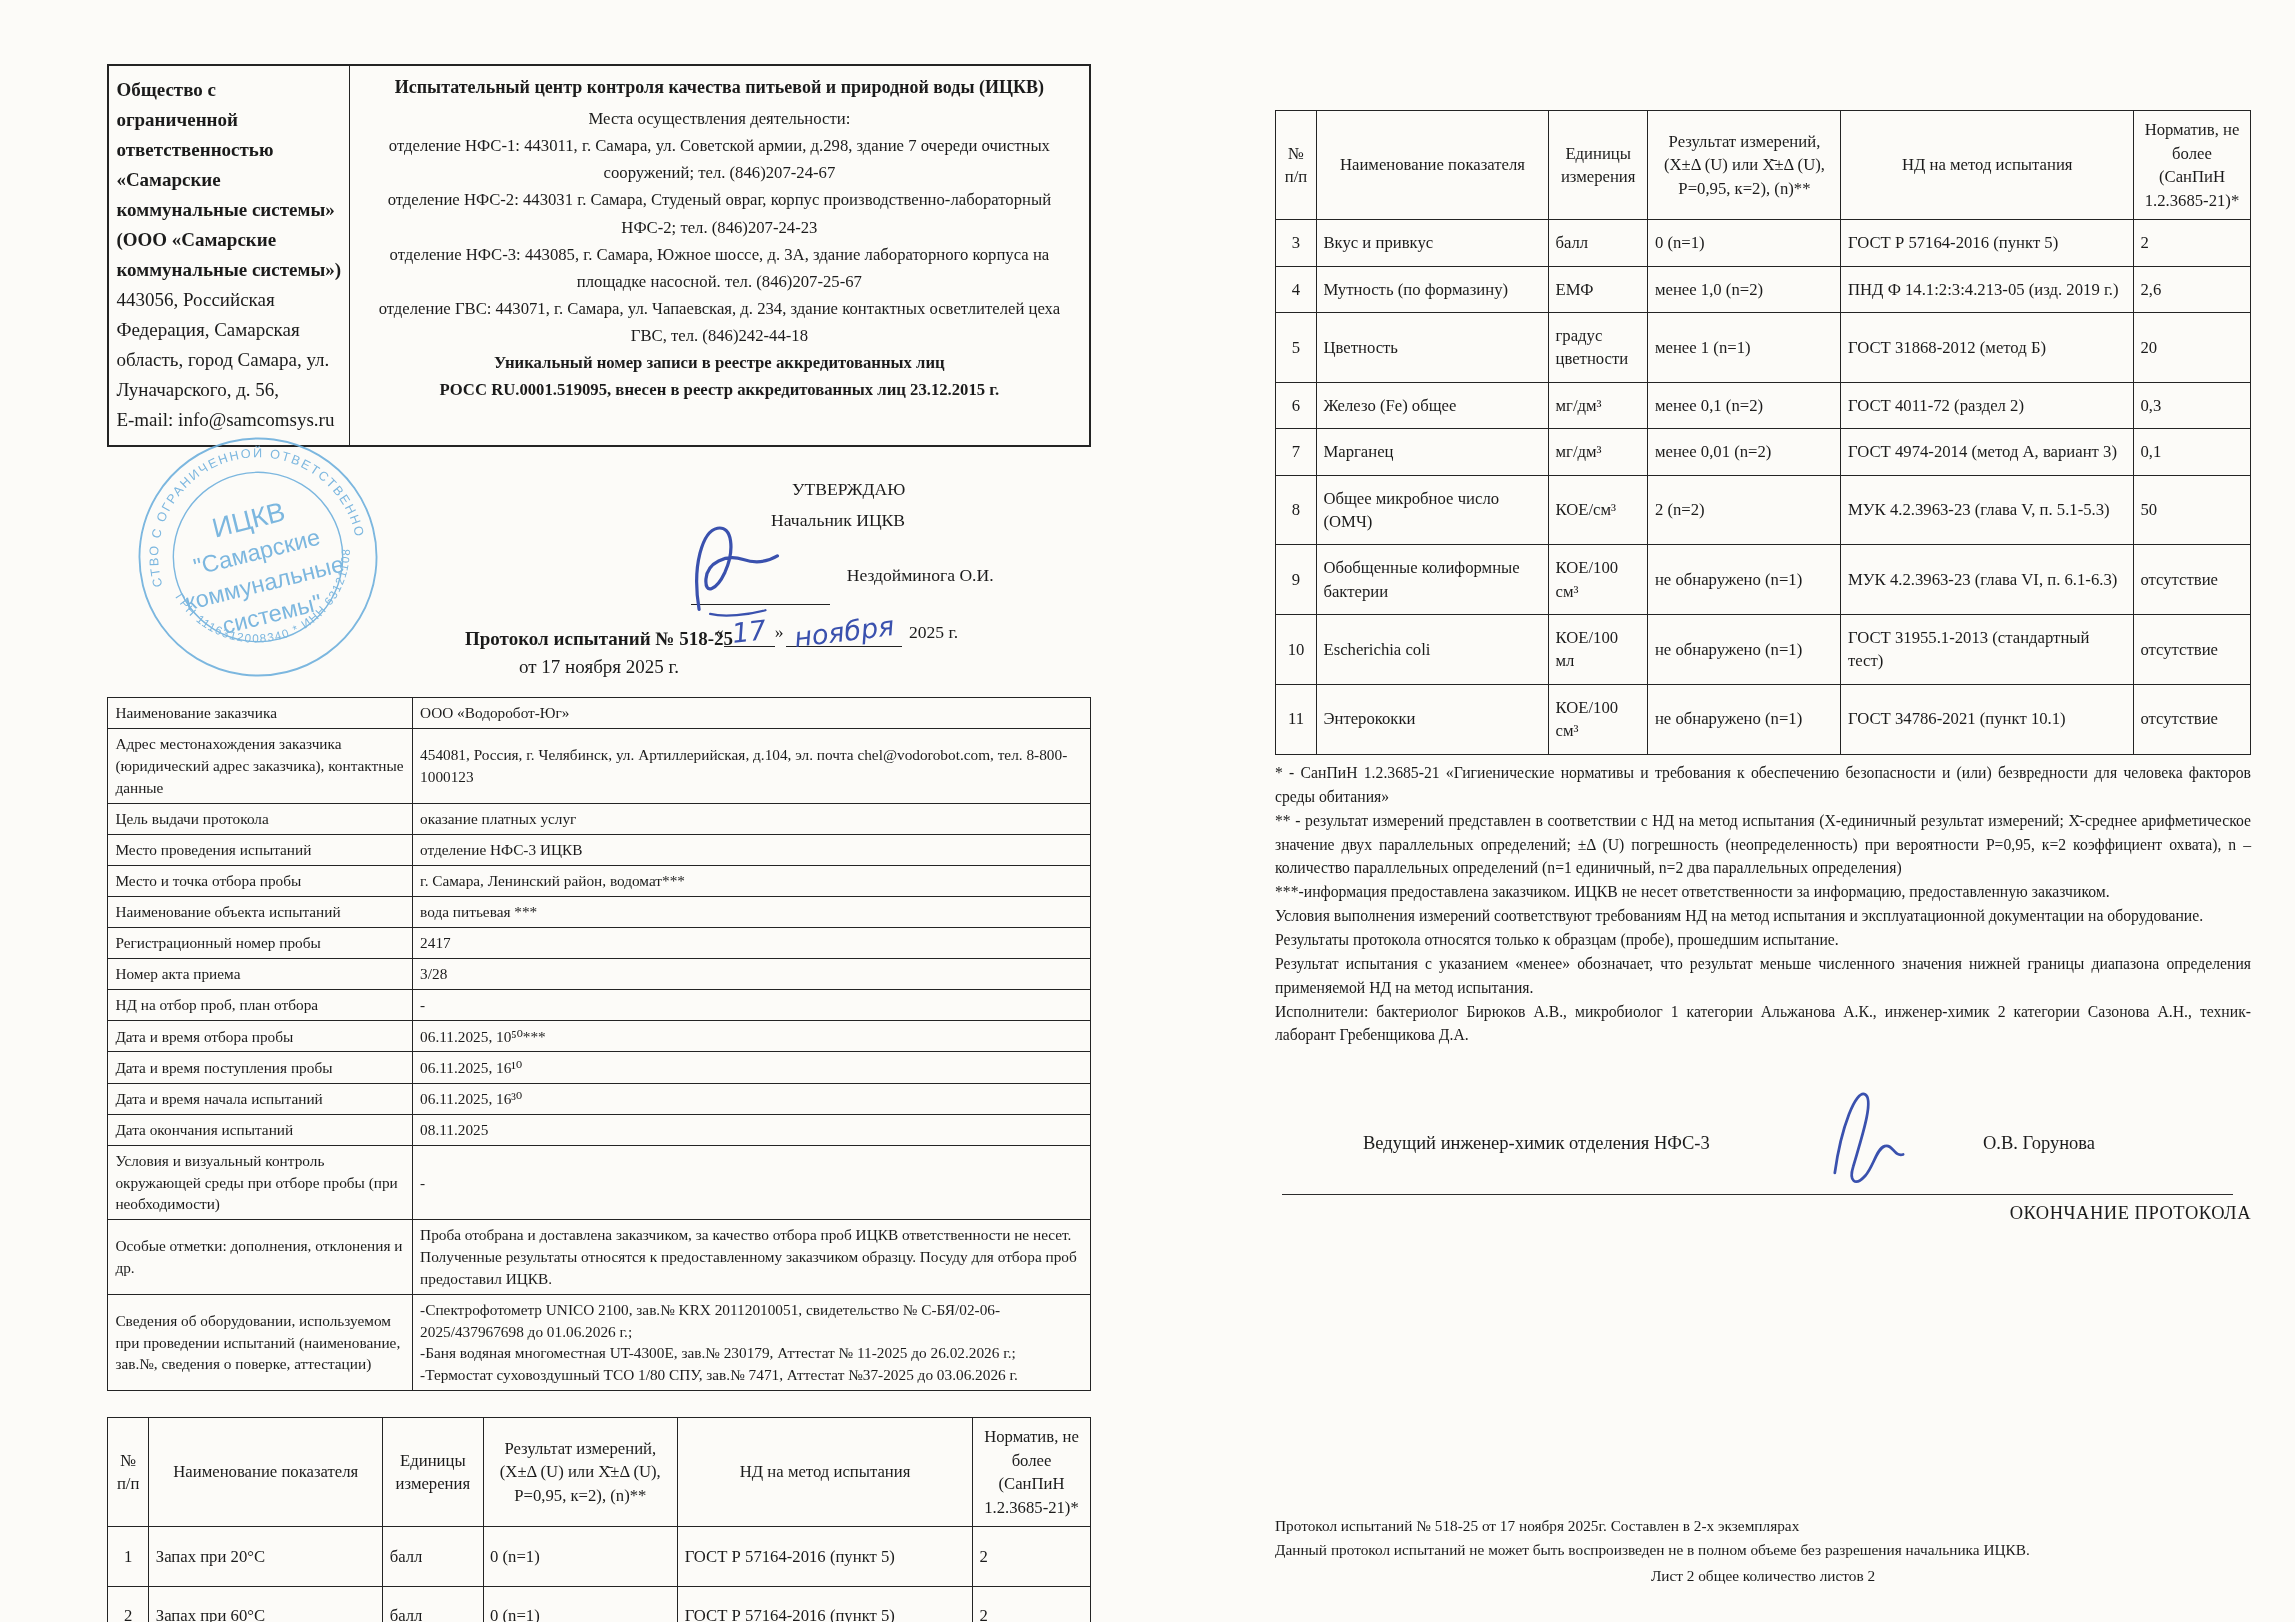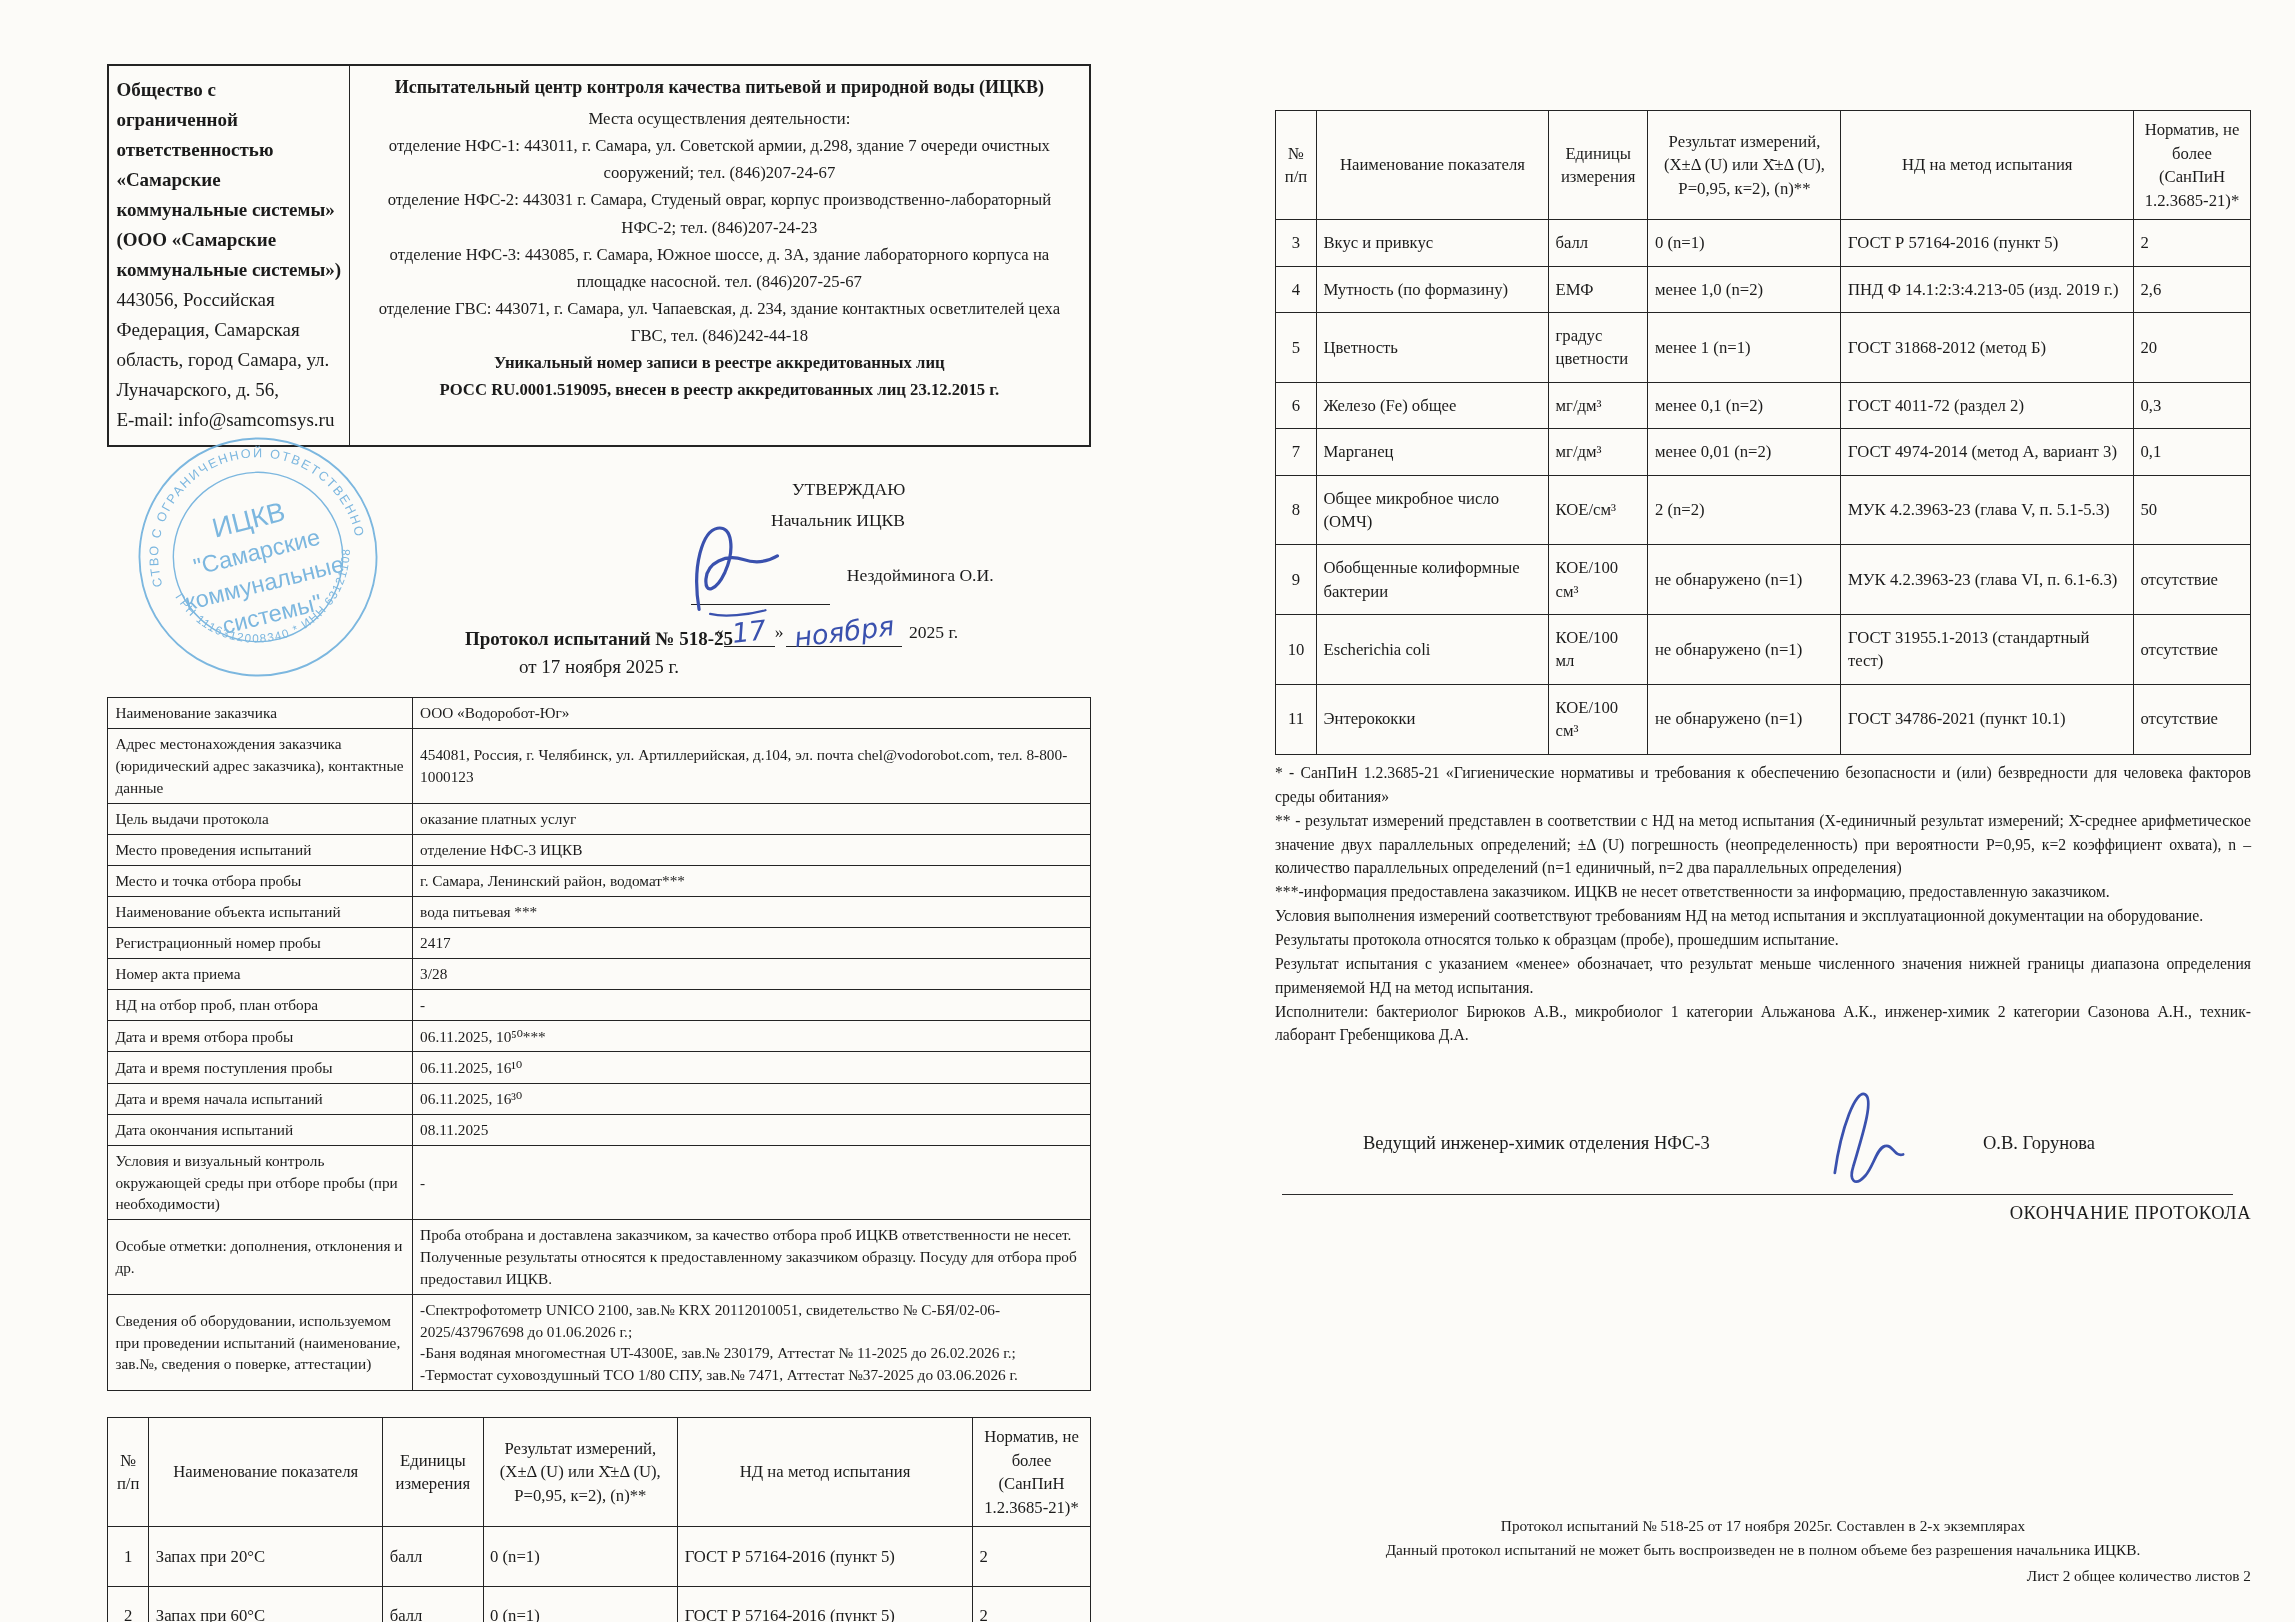--- a/index.html
+++ b/index.html
@@ -62,22 +62,22 @@
   
   .fnotes{margin-top:6.5px;font-size:15.7px;line-height:1.52;text-align:justify;}
   .fnotes div{margin:0;}
   .signoff{margin-top:56px;position:relative;font-size:18.5px;height:79px;}
   .so-role{position:absolute;left:88px;top:30px;}
   .so-sig{position:absolute;left:541px;top:-27px;}
   .so-name{position:absolute;left:708px;top:30px;}
   .so-rule{border-top:1.9px solid #2c2c2c;width:951px;margin:12px 0 0 6.5px;}
   .end-title{text-align:right;font-size:18.5px;margin-top:7.4px;letter-spacing:0.5px;}
   .p2footer{position:absolute;left:127px;top:1514px;width:976px;font-size:15.3px;line-height:1.55;}
-  .p2footer .f1,.p2footer .f2{text-align:center;}
-  .p2footer .f3{text-align:right;margin-top:2.8px;}
+  .p2footer .f1,.p2footer .f2{}
+  .p2footer .f3{text-align:center;margin-top:2.8px;}
 </style>
 </head>
 <body>
 
 <div class="sheet" id="page1">
   <div class="content1">
 
     <div class="letterhead">
       <div class="org-cell">
         <div class="org-name">Общество с ограниченной ответственностью «Самарские коммунальные системы» (ООО «Самарские коммунальные системы»)</div>

